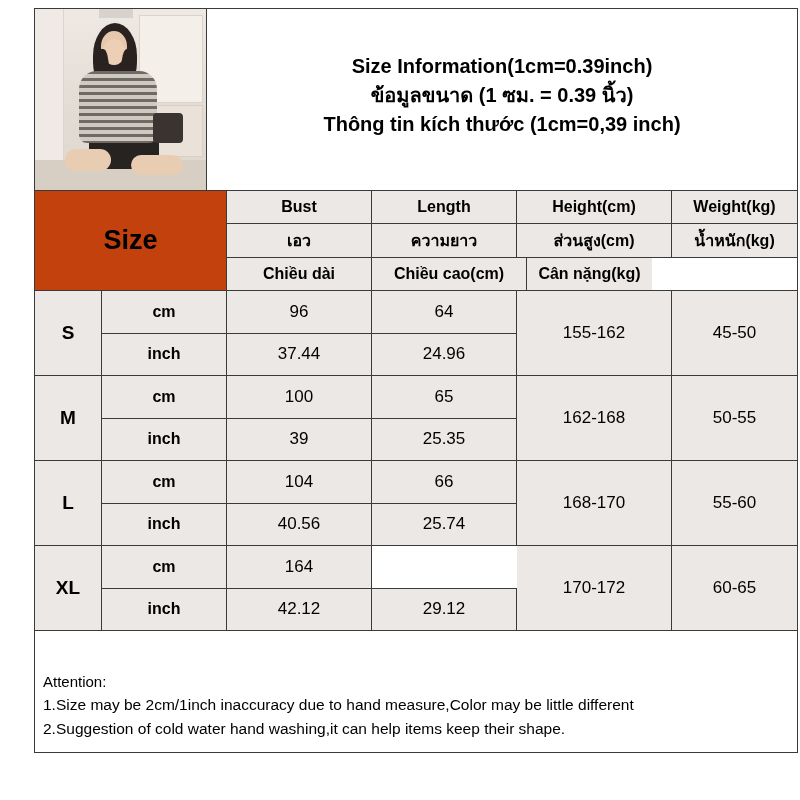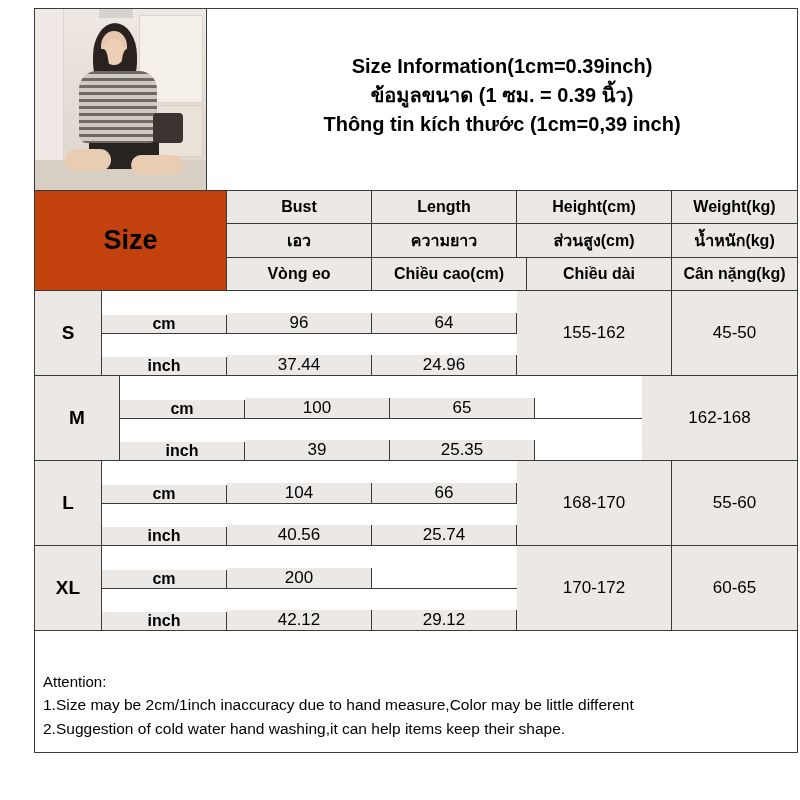--- a/index.html
+++ b/index.html
@@ -228,21 +228,20 @@
   .grp-body {
     flex: 1;
     display: flex;
     flex-direction: column;
   }
   .unit-row {
     flex: 1;
     display: flex;
     border-bottom: 1px solid #3a3a3a;
     box-sizing: border-box;
-    align-items: flex-end;
   }
   .unit-row:last-child { border-bottom: none; }
   .unit-cell {
     width: 125px;
     border-right: 1px solid #3a3a3a;
     box-sizing: border-box;
     display: flex;
     align-items: center;
     justify-content: center;
     font-weight: bold;
@@ -334,23 +333,22 @@
           <div class="hdr-cell c-height">Height(cm)</div>
           <div class="hdr-cell c-weight">Weight(kg)</div>
         </div>
         <div class="hdr-line">
           <div class="hdr-cell c-bust">เอว</div>
           <div class="hdr-cell c-length">ความยาว</div>
           <div class="hdr-cell c-height">ส่วนสูง(cm)</div>
           <div class="hdr-cell c-weight">น้ำหนัก(kg)</div>
         </div>
         <div class="hdr-line">
-          <div class="hdr-cell c-bust">Vòng eo</div>
+          <div class="hdr-cell c-length">Chiều dài</div>
           <div class="hdr-cell c-height">Chiều cao(cm)</div>
-          <div class="hdr-cell c-length">Chiều dài</div>
           <div class="hdr-cell c-weight">Cân nặng(kg)</div>
         </div>
       </div>
     </div>
 
     <div class="grp">
       <div class="grp-size">S</div>
       <div class="grp-body">
         <div class="unit-row">
           <div class="unit-cell">cm</div>
@@ -378,20 +376,21 @@
           <div class="val-cell v-length">65</div>
         </div>
         <div class="unit-row">
           <div class="unit-cell">inch</div>
           <div class="val-cell v-bust">39</div>
           <div class="val-cell v-length">25.35</div>
         </div>
       </div>
       <div class="grp-right">
         <div class="span-cell s-height">162-168</div>
+        <div class="span-cell s-weight">50-55</div>
       </div>
     </div>
 
     <div class="grp">
       <div class="grp-size">L</div>
       <div class="grp-body">
         <div class="unit-row">
           <div class="unit-cell">cm</div>
           <div class="val-cell v-bust">104</div>
           <div class="val-cell v-length">66</div>
@@ -406,21 +405,21 @@
         <div class="span-cell s-height">168-170</div>
         <div class="span-cell s-weight">55-60</div>
       </div>
     </div>
 
     <div class="grp">
       <div class="grp-size">XL</div>
       <div class="grp-body">
         <div class="unit-row">
           <div class="unit-cell">cm</div>
-          <div class="val-cell v-bust">200</div>
+          <div class="val-cell v-bust">164</div>
         </div>
         <div class="unit-row">
           <div class="unit-cell">inch</div>
           <div class="val-cell v-bust">42.12</div>
           <div class="val-cell v-length">29.12</div>
         </div>
       </div>
       <div class="grp-right">
         <div class="span-cell s-height">170-172</div>
         <div class="span-cell s-weight">60-65</div>

